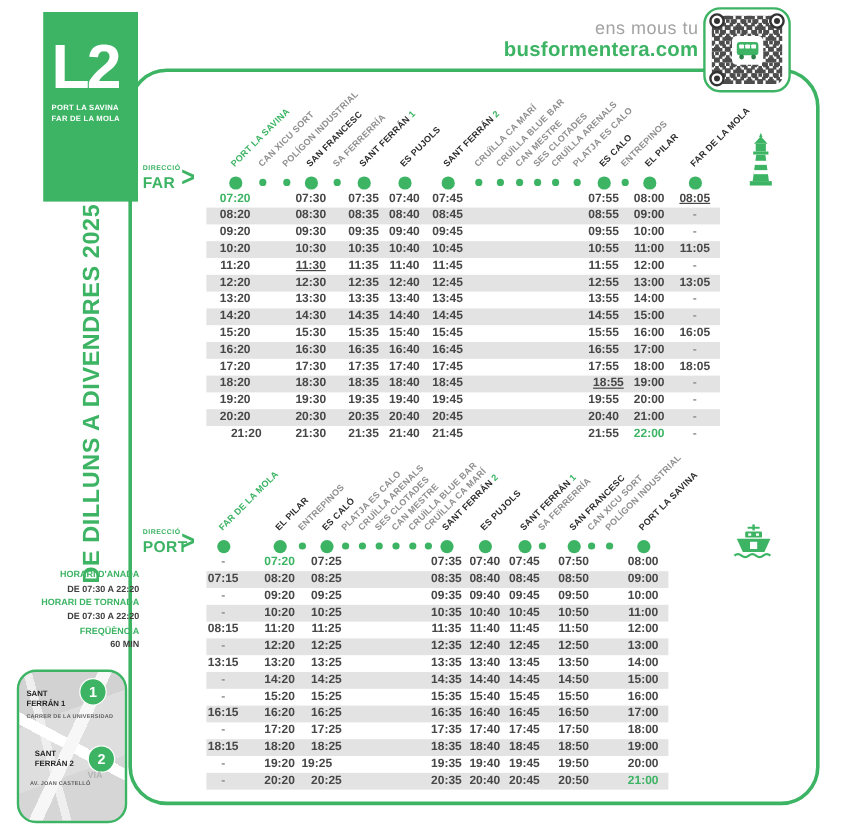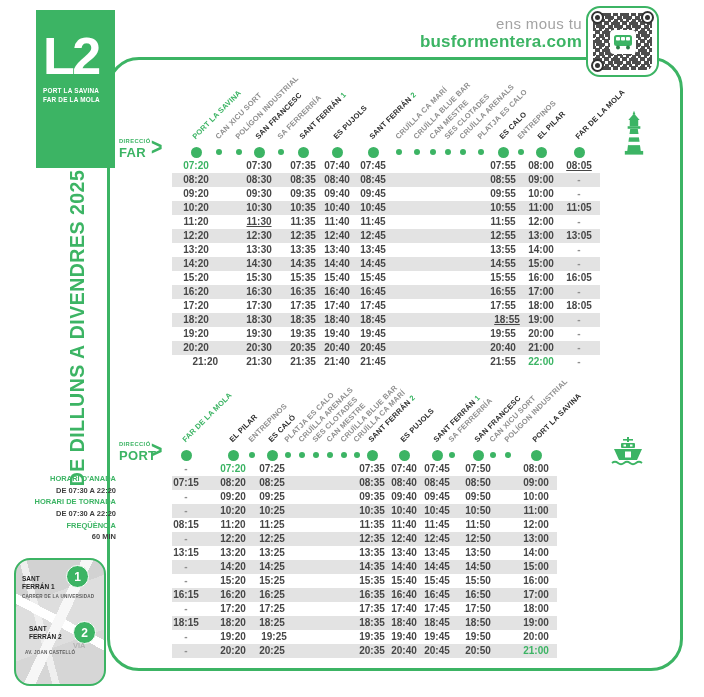--- a/index.html
+++ b/index.html
@@ -549,21 +549,21 @@
       <span class="time-cell" style="left: 78px;">18:25</span>
       <span class="time-cell" style="left: 178px;">18:35</span>
       <span class="time-cell" style="left: 210px;">18:40</span>
       <span class="time-cell" style="left: 243px;">18:45</span>
       <span class="time-cell" style="left: 284px;">18:50</span>
       <span class="time-cell" style="left: 342px;">19:00</span>
     </div>
     <div class="time-row" style="left: 172px; top: 630px; width: 385px;">
       <span class="time-cell dash" style="left: -8px;">-</span>
       <span class="time-cell" style="left: 39px;">19:20</span>
-      <span class="time-cell" style="left: 80px;">19:25</span>
+      <span class="time-cell" style="left: 70px;">19:25</span>
       <span class="time-cell" style="left: 178px;">19:35</span>
       <span class="time-cell" style="left: 210px;">19:40</span>
       <span class="time-cell" style="left: 243px;">19:45</span>
       <span class="time-cell" style="left: 284px;">19:50</span>
       <span class="time-cell" style="left: 342px;">20:00</span>
     </div>
     <div class="time-row striped" style="left: 172px; top: 644px; width: 385px;">
       <span class="time-cell dash" style="left: -8px;">-</span>
       <span class="time-cell" style="left: 39px;">20:20</span>
       <span class="time-cell" style="left: 78px;">20:25</span>

